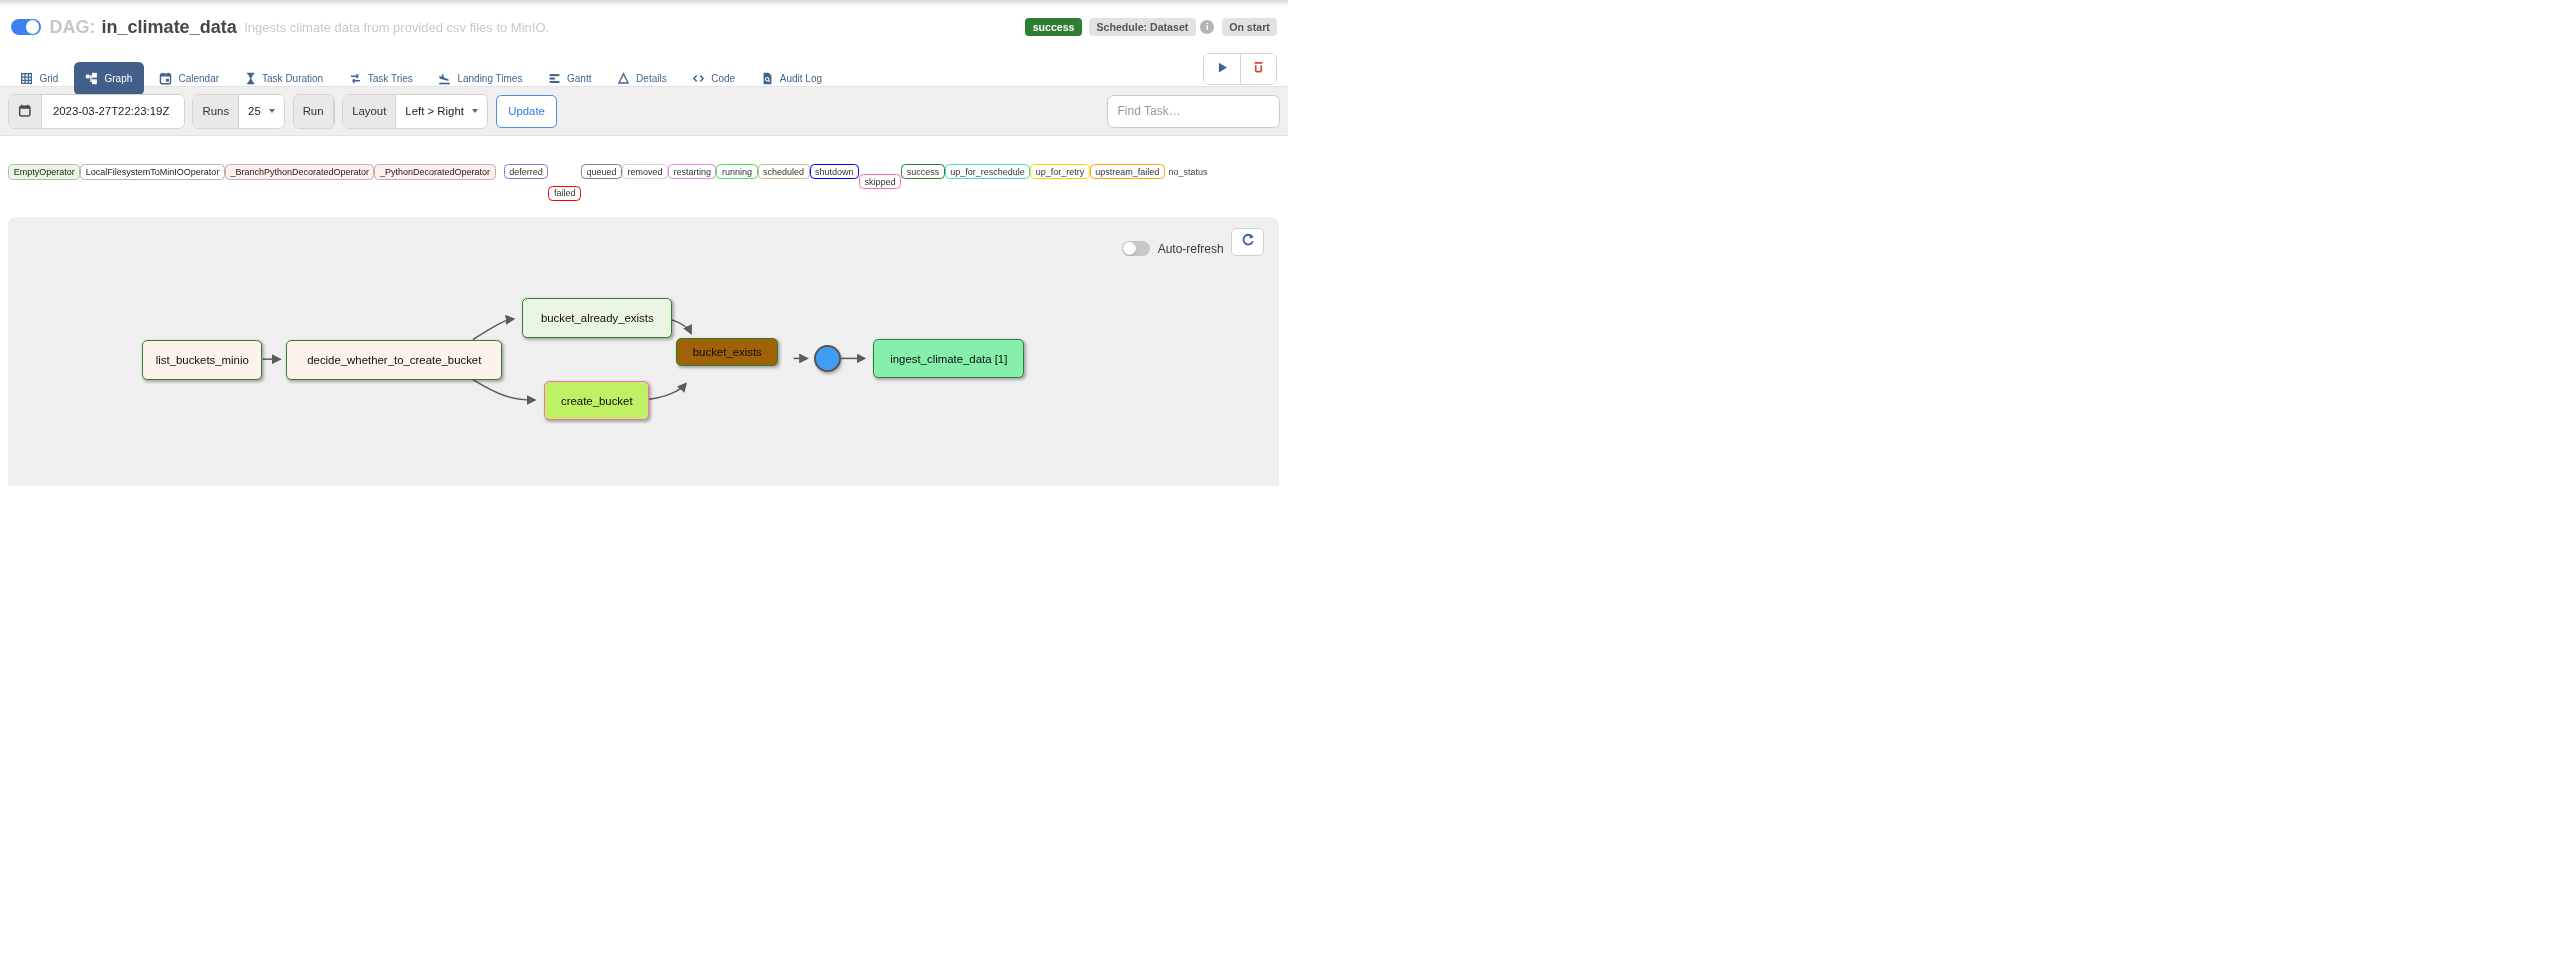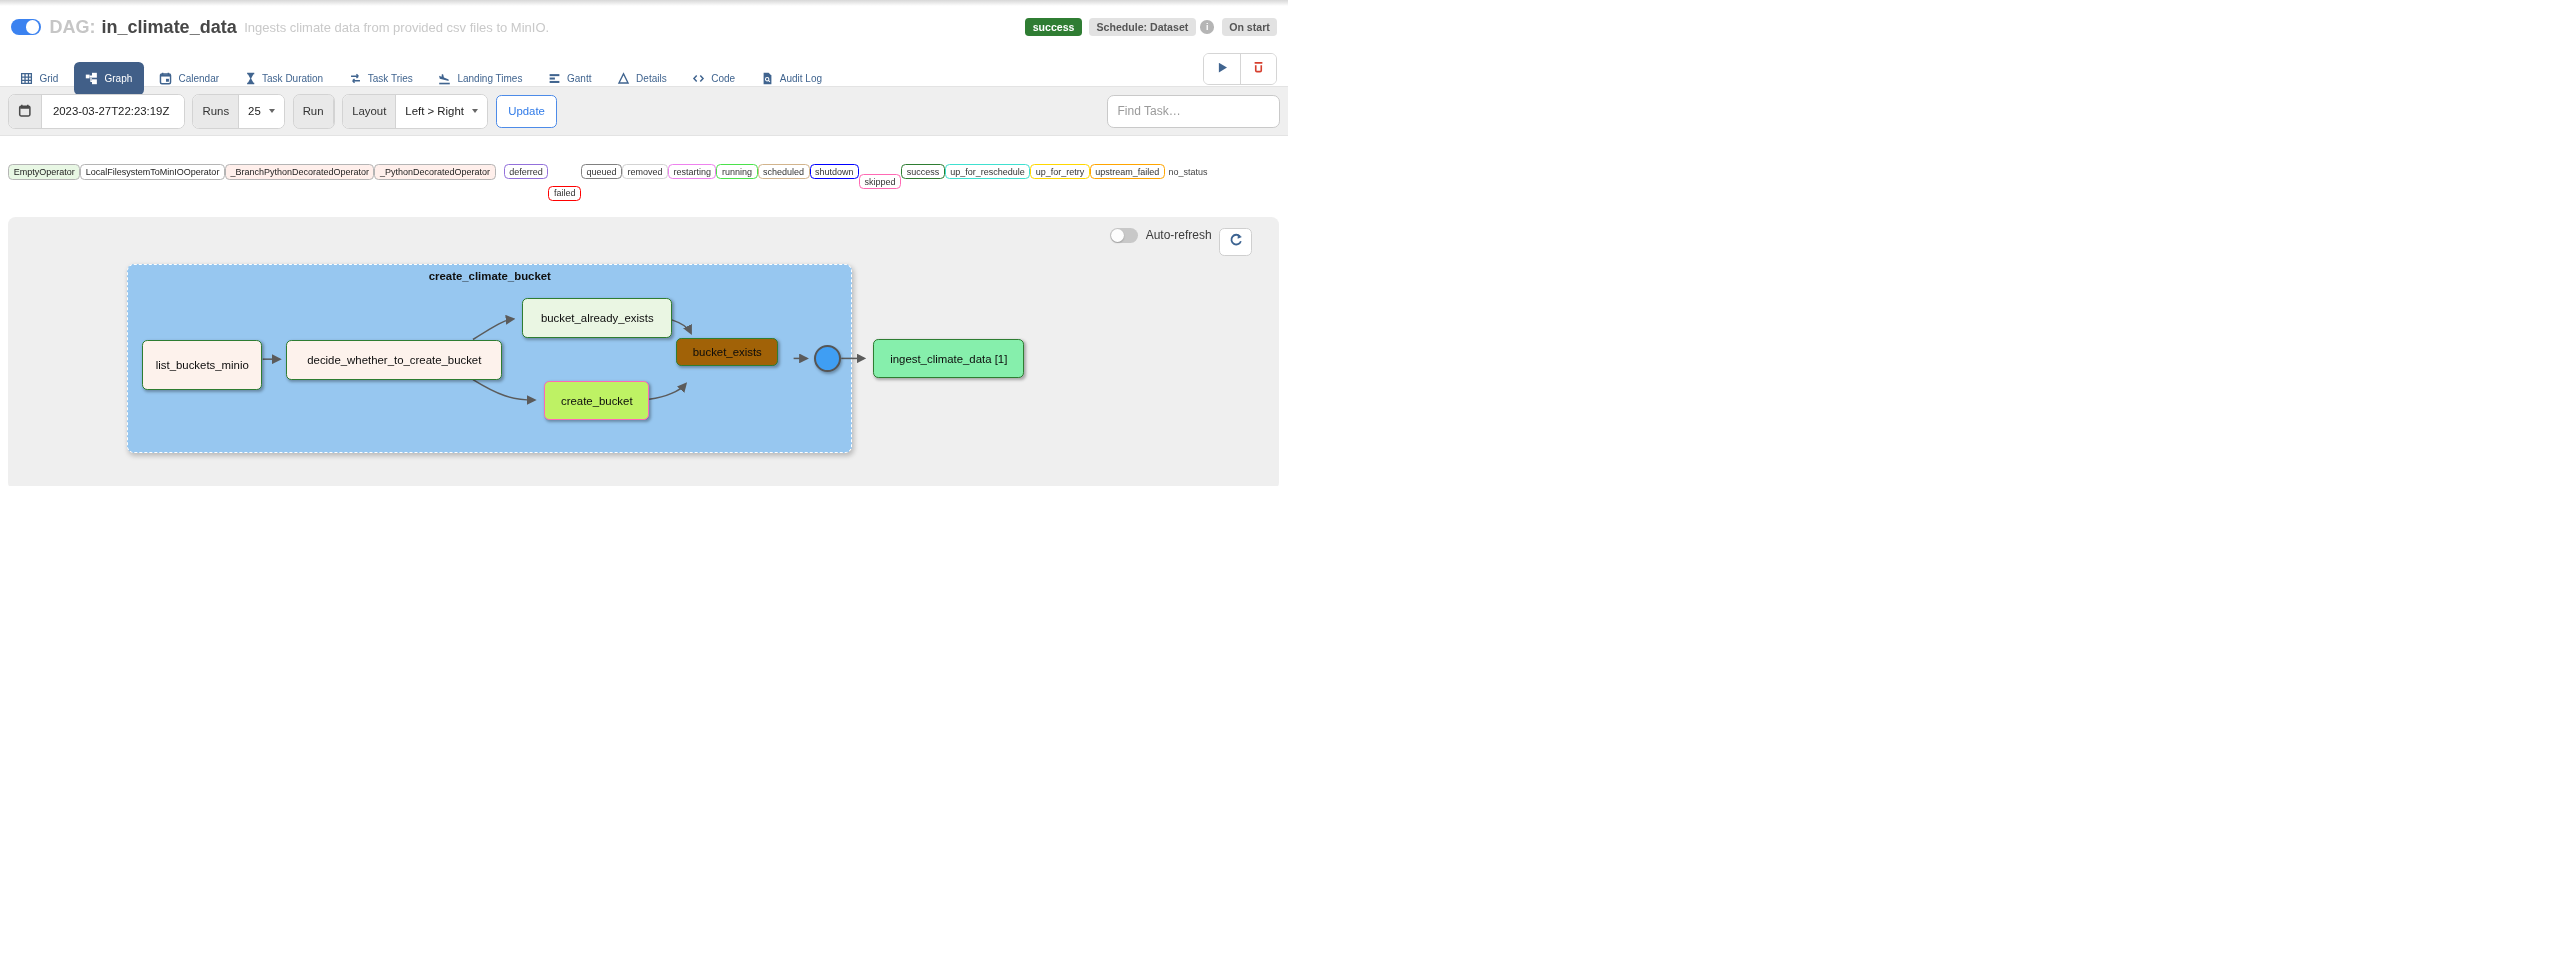--- a/index.html
+++ b/index.html
@@ -37,21 +37,21 @@
   .findtask{margin-left:auto;height:33px;width:173px;border:0.8px solid #c9c9c9;border-radius:6.8px;background:#fff;font-size:12px;font-family:inherit;padding:0 9.8px;box-sizing:border-box;color:#222;outline:none;}
   .findtask::placeholder{color:#9a9a9a;}
   
   .legendbar{display:flex;align-items:center;padding:6.8px 8.3px 6px 8.3px;gap:0;flex-wrap:nowrap;}
   .opchip{border:0.8px solid #b5b5b5;border-radius:4.5px;padding:2.3px 4.5px;font-size:9px;color:#1d1d1d;white-space:nowrap;}
   .stchip{border:1.5px solid;border-radius:4.5px;padding:1.5px 4.5px;font-size:9px;color:#333;background:#fff;white-space:nowrap;}
   .stchip.first{margin-left:8.3px;}
   .nostatus{font-size:9px;color:#444;margin-left:3.8px;white-space:nowrap;}
   
   .graphpanel{position:relative;margin:10.6px 8.3px 0 8.3px;width:1271px;height:273px;background:#efefef;border-radius:7.6px;overflow:hidden;}
-  .autorefresh{position:absolute;top:10.6px;right:27px;display:flex;align-items:flex-start;gap:7.6px;z-index:5;}
+  .autorefresh{position:absolute;top:10.6px;right:15px;display:flex;align-items:flex-end;gap:7.6px;z-index:5;}
   .artoggle{width:28px;height:15px;border-radius:7.6px;background:#c8c8c8;position:relative;cursor:pointer;}
   .artoggle .knob{position:absolute;top:0.8px;left:0.8px;width:13.6px;height:13.6px;border-radius:50%;background:#fdfdfd;box-shadow:0 0.8px 1.5px rgba(0,0,0,.25);}
   .arlabel{font-size:12px;color:#3c3c3c;}
   .refreshbtn{width:33px;height:28px;border:0.8px solid #cfcfcf;border-radius:5.3px;background:#fff;display:flex;align-items:center;justify-content:center;cursor:pointer;}
   .taskgroup{position:absolute;border:1.5px dashed #fff;border-radius:6.8px;box-shadow:1.5px 2.3px 5.3px rgba(0,0,0,.22);box-sizing:border-box;}
   .grouptitle{position:absolute;top:4.5px;left:0;right:0;text-align:center;font-size:11.4px;font-weight:700;color:#101010;}
   .gnode{position:absolute;display:flex;align-items:center;justify-content:center;border-radius:5.3px;border:1.9px solid;box-sizing:border-box;font-size:11.4px;color:#0c0c0c;box-shadow:1.1px 1.9px 3px rgba(0,0,0,.3);cursor:pointer;white-space:nowrap;}
   .joinnode{position:absolute;border-radius:50%;border:2.3px solid #555;box-sizing:border-box;box-shadow:1.1px 1.9px 3px rgba(0,0,0,.3);cursor:pointer;}
   .edgesvg{position:absolute;left:0;top:0;z-index:2;}
 </style>
@@ -253,38 +253,35 @@
     <button class="refreshbtn">
       <span>
         <svg width="14.4" height="14.4" viewBox="0 0 16 16">
             <path d="M13.2 9.2a5.4 5.4 0 1 1-1.1-5.5" fill="none" stroke="#3c6391" stroke-width="2"></path>
             <path d="M9.8 1.6 L14.4 4.4 L9.6 6.4 z" fill="#3c6391"></path>
           </svg>
       </span>
     </button>
   </div>
   <div id="graph-canvas" style="position:absolute;left:0;top:0;width:1271px;height:273px;">
-      <div class="taskgroup" style="left: 119px; top: 47px; width: 725px; height: 189px; background: rgb(151, 199, 240);">
-        <div class="grouptitle">create_climate_bucket</div>
-      </div>
       <svg class="edgesvg" width="1271" height="273" viewBox="0 0 1679 361">
         <defs>
           <marker id="arrow" viewBox="0 0 10 10" refX="7.5" refY="5" markerWidth="6.5" markerHeight="6.5" orient="auto-start-reverse">
             <path d="M0 0 L10 5 L0 10 z" fill="#5b5b5b"></path>
           </marker>
         </defs>
         <path d="M336 188 L358 188" fill="none" stroke="#5b5b5b" stroke-width="2" marker-end="url(#arrow)"></path>
         <path d="M614 162 C646 142 656 136 667 135" fill="none" stroke="#5b5b5b" stroke-width="2" marker-end="url(#arrow)"></path>
         <path d="M614 215 C648 236 666 242 695 242" fill="none" stroke="#5b5b5b" stroke-width="2" marker-end="url(#arrow)"></path>
         <path d="M877 136 C892 141 899 147 902 153" fill="none" stroke="#5b5b5b" stroke-width="2" marker-end="url(#arrow)"></path>
         <path d="M847 241 C871 238 888 229 895 221" fill="none" stroke="#5b5b5b" stroke-width="2" marker-end="url(#arrow)"></path>
         <path d="M1038 187 L1055 187" fill="none" stroke="#5b5b5b" stroke-width="2" marker-end="url(#arrow)"></path>
         <path d="M1101 187 L1131 187" fill="none" stroke="#5b5b5b" stroke-width="2" marker-end="url(#arrow)"></path>
       </svg>
-      <div class="gnode" style="left: 134px; top: 123px; width: 120px; height: 50px; background: rgb(253, 242, 236); border-color: rgb(46, 125, 50); z-index: 3;">list_buckets_minio</div>
+      <div class="gnode" style="left: 134px; top: 123px; width: 120px; height: 40px; background: rgb(253, 242, 236); border-color: rgb(46, 125, 50); z-index: 3;">list_buckets_minio</div>
       <div class="gnode" style="left: 278px; top: 123px; width: 216px; height: 40px; background: rgb(253, 242, 236); border-color: rgb(46, 125, 50); z-index: 3;">decide_whether_to_create_bucket</div>
       <div class="gnode" style="left: 514px; top: 81px; width: 150px; height: 40px; background: rgb(234, 246, 227); border-color: rgb(46, 125, 50); z-index: 3;">bucket_already_exists</div>
       <div class="gnode" style="left: 536px; top: 164px; width: 105px; height: 39px; background: #bef264; border-color: hotpink; z-index: 3;">create_bucket</div>
       <div class="gnode" style="left: 668px; top: 121px; width: 102px; height: 28px; background: #a16207; border-color: rgb(46, 125, 50); z-index: 3;">bucket_exists</div>
       <div class="gnode" style="left: 865px; top: 122px; width: 151px; height: 39px; background: #86efac; border-color: rgb(46, 125, 50); z-index: 3;">ingest_climate_data [1]</div>
       <div class="joinnode" style="left: 806px; top: 128px; width: 27px; height: 27px; background: rgb(63, 158, 243); border-color: rgb(85, 85, 85); z-index: 3;"></div>
     </div>
 </div>
 
 

